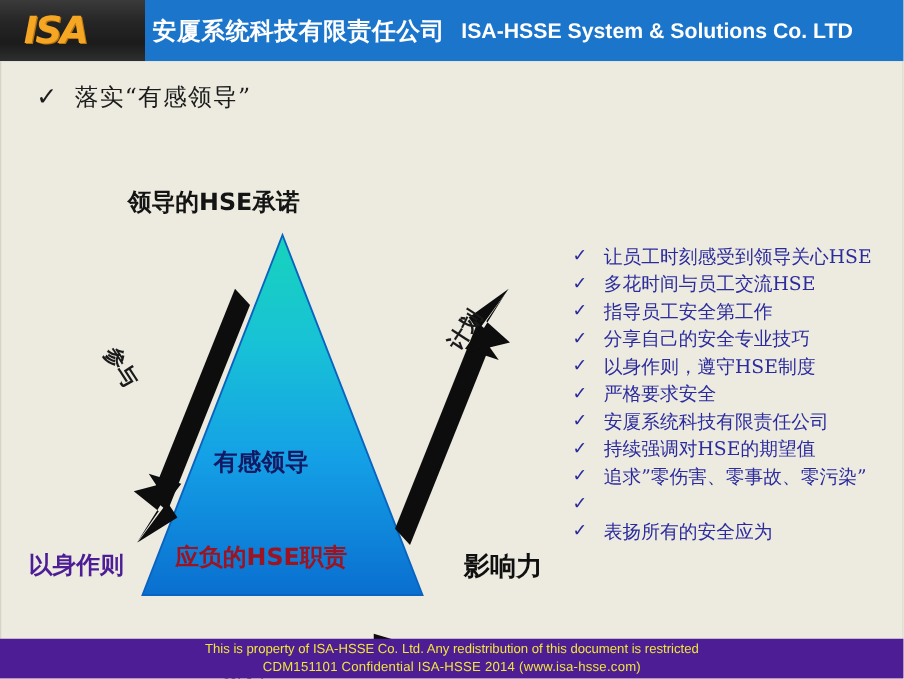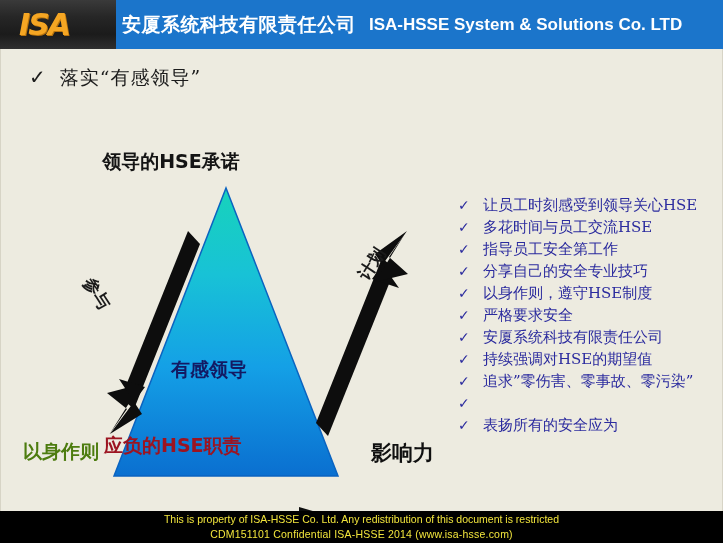--- a/index.html
+++ b/index.html
@@ -144,21 +144,21 @@
     font-size: 19px;
     font-weight: bold;
     color: #131a63;
     white-space: nowrap;
   }
   #tri-label-base {
     position: absolute;
     left: 103px;
     top: 284px;
     width: 210px;
-    text-align: left;
+    text-align: center;
     font-family: "DejaVu Sans", sans-serif;
     font-size: 19px;
     font-weight: bold;
     color: #9c1421;
     white-space: nowrap;
   }
   .arrow-svg { position: absolute; }
   #arrow-left-svg { left: 104px; top: 78px; }
   #arrow-right-svg { left: 310px; top: 78px; }
   #arrow-bottom-svg { left: 146px; top: 357px; }
@@ -183,21 +183,21 @@
     transform: rotate(-57deg);
     transform-origin: left top;
   }
   #label-left-corner {
     position: absolute;
     left: 22px;
     top: 290px;
     font-family: "DejaVu Sans", sans-serif;
     font-size: 19px;
     font-weight: bold;
-    color: #4d7c0f;
+    color: #4c1d95;
     white-space: nowrap;
   }
   #label-right-corner {
     position: absolute;
     left: 370px;
     top: 290px;
     font-family: "DejaVu Sans", sans-serif;
     font-size: 21px;
     font-weight: bold;
     color: #101010;
@@ -245,21 +245,21 @@
     letter-spacing: 0px;
   }
 
   
   #footer {
     position: absolute;
     left: 0;
     top: 511px;
     width: 723px;
     height: 32px;
-    background: #000000;
+    background: #4c1d95;
     color: #f2e53c;
     text-align: center;
     font-family: "Liberation Sans", sans-serif;
     font-size: 10.5px;
     line-height: 15px;
     padding-top: 1px;
     box-sizing: border-box;
   }
   #footer-line2 { letter-spacing: 0.2px; }
 </style>

